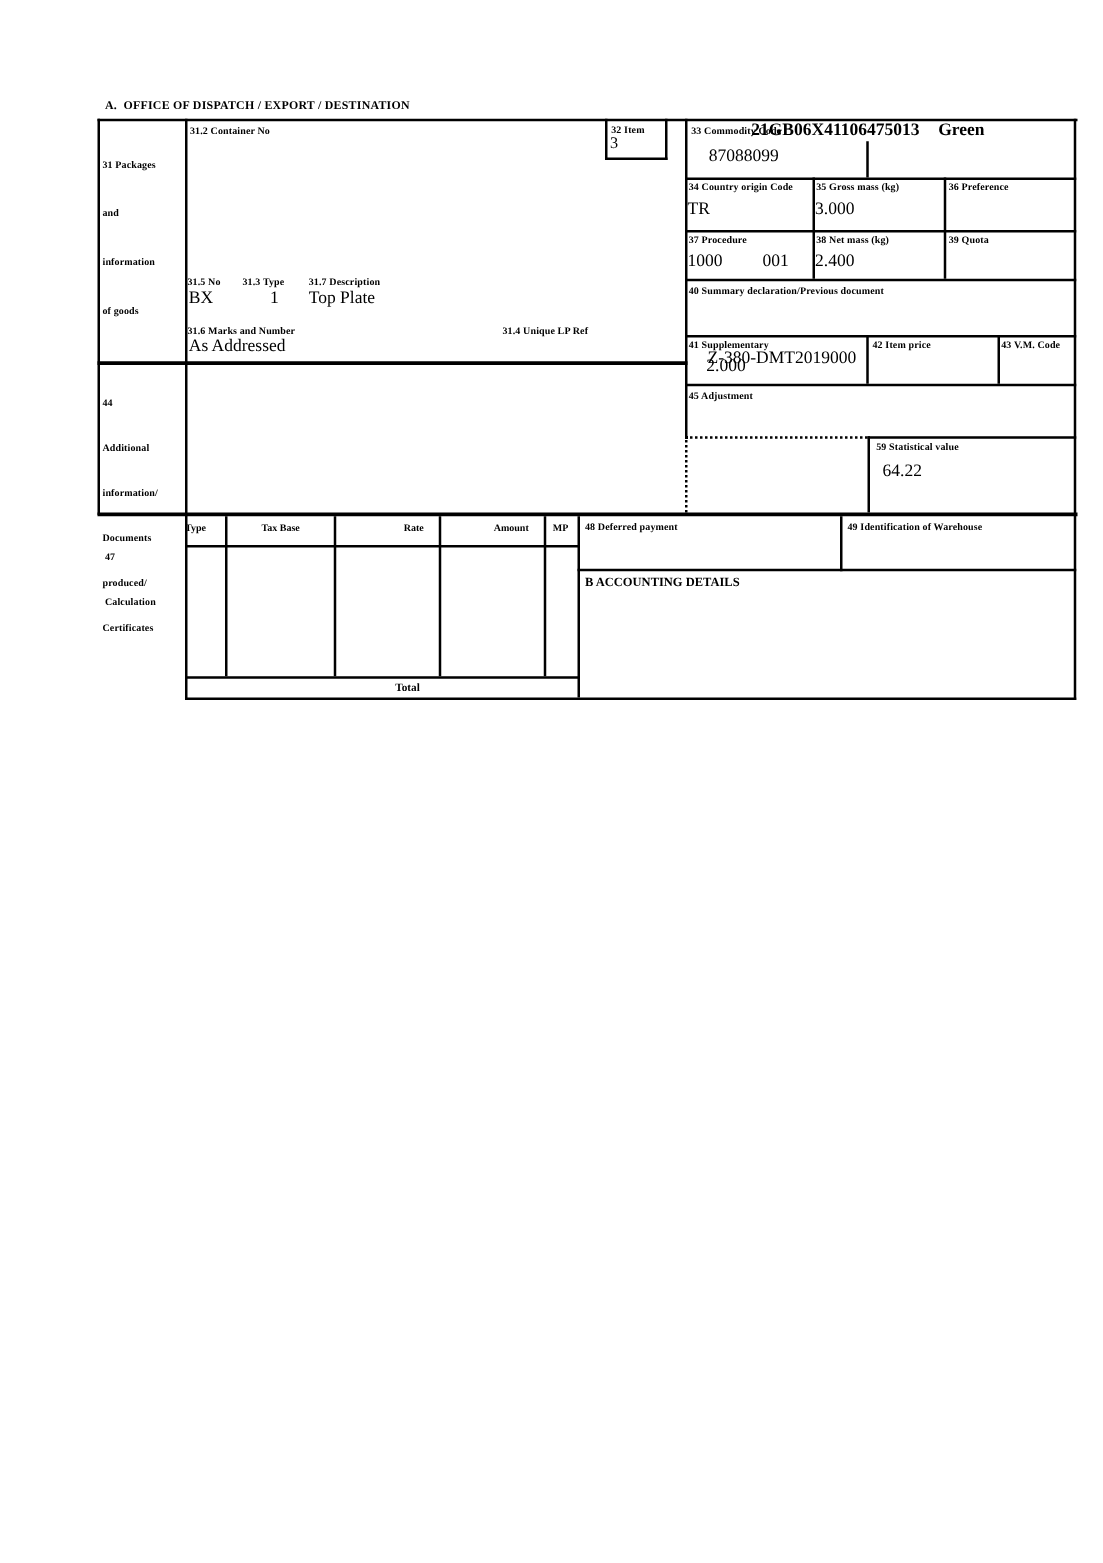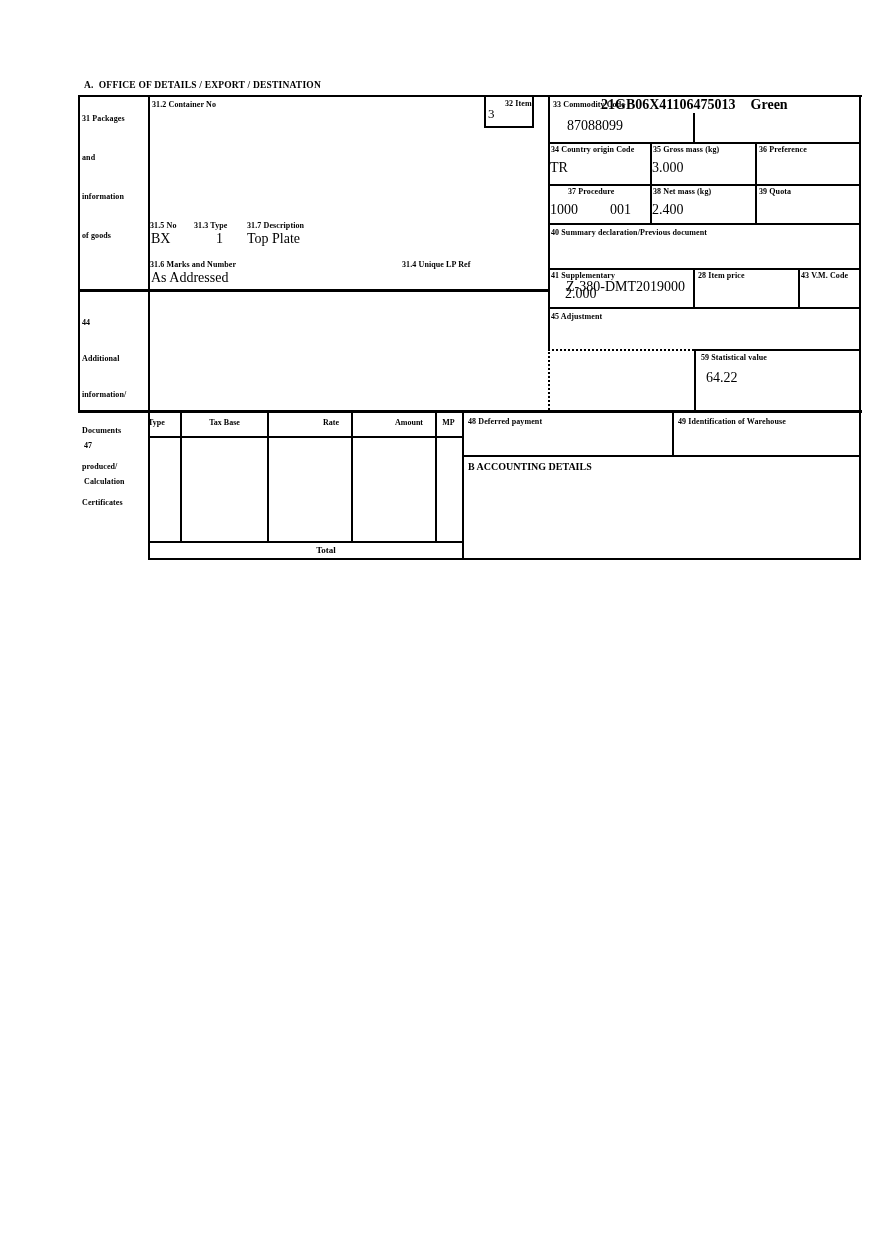--- a/index.html
+++ b/index.html
@@ -17,21 +17,21 @@
   .atitle{font-size:9.5px;font-weight:700;letter-spacing:0.2px;}
   .mrn{font-size:14px;font-weight:700;}
   .btitle{font-size:10px;font-weight:700;}
   .total{font-size:9px;font-weight:700;}
 </style>
 </head>
 <body>
 
 <div id="page">
 
-  <div class="t atitle" style="left:84px;top:80px;">A.  OFFICE OF DETAILS / EXPORT / DESTINATION</div>
+  <div class="t atitle" style="left:84px;top:80px;">A.  OFFICE OF DISPATCH / EXPORT / DESTINATION</div>
   <div class="t" style="left:585px;top:77px;">
     <span class="mrn">21GB06X41106475013</span><span class="mrn" style="display:inline-block;width:15px;"> </span><span class="mrn">Green</span>
   </div>
 
   <div class="ln" style="left:78px;top:95px;width:784px;height:2px;"></div>
   <div class="ln" style="left:78px;top:95px;width:2px;height:317px;"></div>
   <div class="ln" style="left:859px;top:95px;width:2px;height:465px;"></div>
   <div class="ln" style="left:148px;top:95px;width:2px;height:465px;"></div>
   <div class="ln" style="left:548px;top:95px;width:2px;height:254px;"></div>
   <div class="dotv" style="left:548px;top:349px;height:61px;"></div>
@@ -65,41 +65,41 @@
   <div class="ln" style="left:435px;top:413px;width:2px;height:128px;"></div>
   <div class="ln" style="left:462px;top:413px;width:2px;height:145px;"></div>
   <div class="ln" style="left:148px;top:436px;width:316px;height:2px;"></div>
   <div class="ln" style="left:148px;top:541px;width:316px;height:2px;"></div>
 
   <div class="ln" style="left:672px;top:413px;width:2px;height:44px;"></div>
   <div class="ln" style="left:462px;top:455px;width:399px;height:2px;"></div>
 
   <div class="ln" style="left:148px;top:558px;width:713px;height:2px;"></div>
 
-  <div class="t lbl lblstack" style="left:82px;top:86px;">
+  <div class="t lbl lblstack" style="left:82px;top:99px;">
     <div>31 Packages</div>
     <div>and</div>
     <div>information</div>
     <div>of goods</div>
   </div>
   <div class="t lbl" style="left:152px;top:100px;text-align:right;">31.2 Container No</div>
 
-  <div class="t lbl" style="left:489px;top:99px;margin-left:16px;">32 Item</div>
+  <div class="t lbl" style="left:489px;top:99px;">32 Item</div>
   <div class="t val" style="left:488px;top:106px;font-size:13px;">3</div>
 
   <div class="t lbl" style="left:553px;top:100px;">33 Commodity Code</div>
   <div class="t val" style="left:567px;top:118px;">87088099</div>
 
   <div class="t lbl" style="left:551px;top:145px;">34 Country origin Code</div>
   <div class="t val" style="left:550px;top:160px;">TR</div>
   <div class="t lbl" style="left:653px;top:145px;">35 Gross mass (kg)</div>
   <div class="t val" style="left:652px;top:160px;">3.000</div>
   <div class="t lbl" style="left:759px;top:145px;">36 Preference</div>
 
-  <div class="t lbl" style="left:551px;top:187px;padding-left:17px;">37 Procedure</div>
+  <div class="t lbl" style="left:551px;top:187px;">37 Procedure</div>
   <div class="t val" style="left:550px;top:202px;">1000</div>
   <div class="t val" style="left:610px;top:202px;">001</div>
   <div class="t lbl" style="left:653px;top:187px;">38 Net mass (kg)</div>
   <div class="t val" style="left:652px;top:202px;">2.400</div>
   <div class="t lbl" style="left:759px;top:187px;">39 Quota</div>
 
   <div class="t lbl" style="left:150px;top:221px;">31.5 No</div>
   <div class="t lbl" style="left:194px;top:221px;">31.3 Type</div>
   <div class="t lbl" style="left:247px;top:221px;">31.7 Description</div>
   <div class="t val" style="left:151px;top:231px;">BX</div>
@@ -108,21 +108,21 @@
 
   <div class="t lbl" style="left:551px;top:228px;">40 Summary declaration/Previous document</div>
   <div class="t val" style="left:566px;top:243px;margin-top:36px;">Z-380-DMT2019000</div>
 
   <div class="t lbl" style="left:150px;top:260px;">31.6 Marks and Number</div>
   <div class="t lbl" style="left:402px;top:260px;">31.4 Unique LP Ref</div>
   <div class="t val" style="left:151px;top:270px;">As Addressed</div>
 
   <div class="t lbl" style="left:551px;top:271px;">41 Supplementary</div>
   <div class="t val" style="left:565px;top:286px;">2.000</div>
-  <div class="t lbl" style="left:698px;top:271px;">28 Item price</div>
+  <div class="t lbl" style="left:698px;top:271px;">42 Item price</div>
   <div class="t lbl" style="left:801px;top:271px;">43 V.M. Code</div>
 
   <div class="t lbl stack44" style="left:82px;top:293px;">
     <div>44</div>
     <div>Additional</div>
     <div>information/</div>
     <div>Documents</div>
     <div>produced/</div>
     <div>Certificates</div>
   </div>

